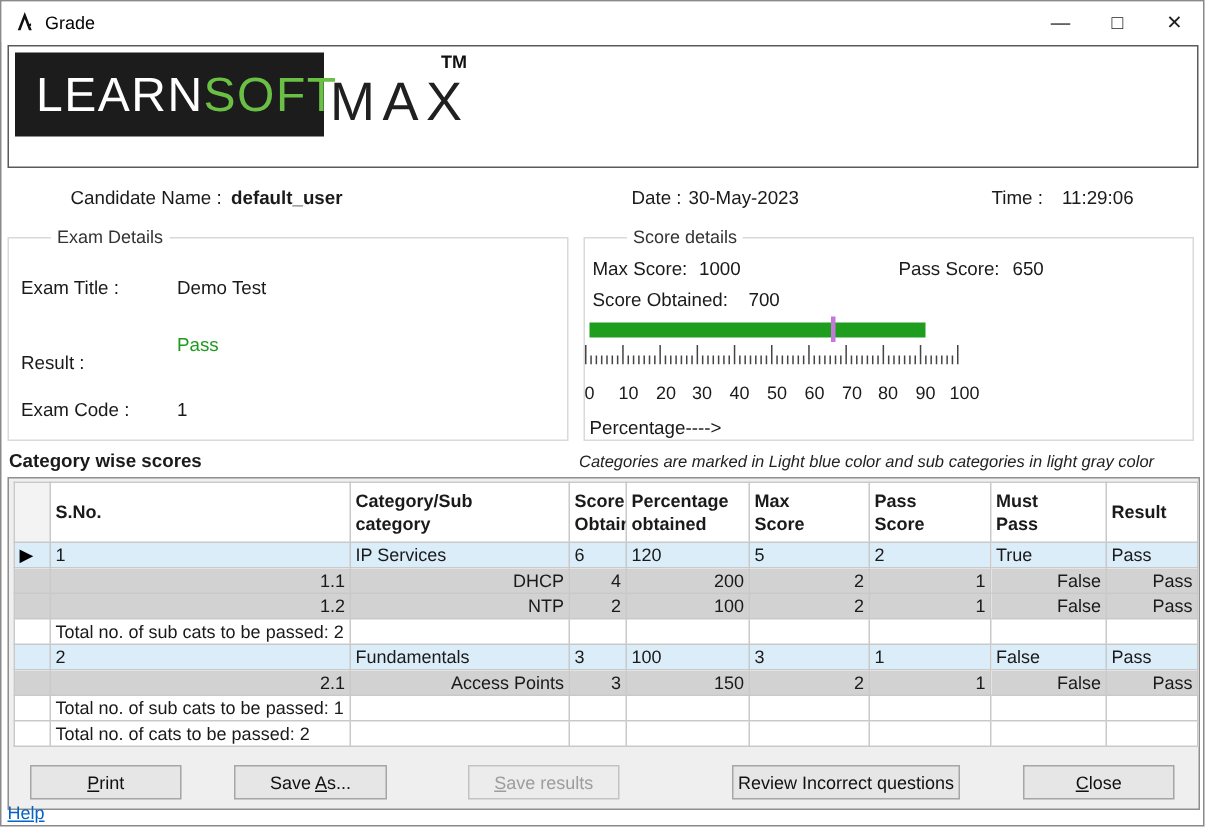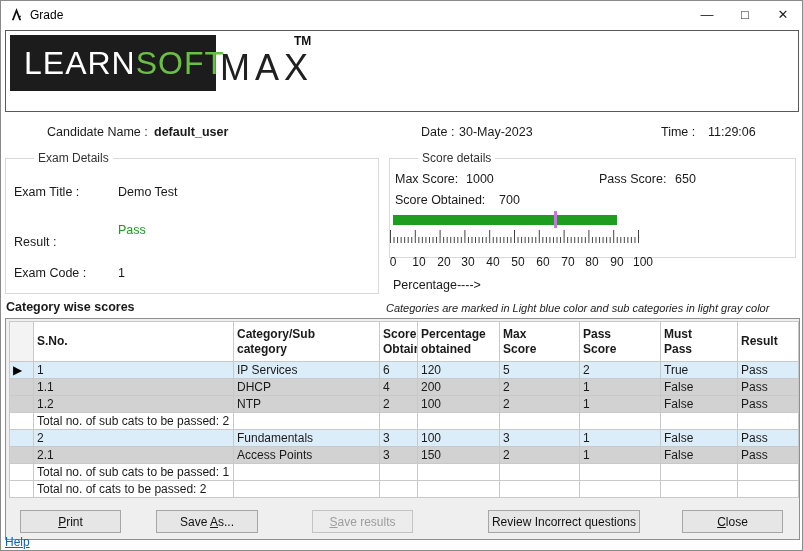--- a/index.html
+++ b/index.html
@@ -47,21 +47,21 @@
   
   .table-panel { position:absolute; left:4px; top:317px; width:795px; height:222px;
     border:1px solid #8f8f8f; background:#efefef; }
   table.grid { position:absolute; left:3px; top:2px; border-collapse:collapse; table-layout:fixed;
     width:789px; background:#fff; }
   table.grid th, table.grid td { border:1px solid #c9c9c9; font-size:12px; text-align:left;
     padding:0 3px; overflow:hidden; white-space:nowrap; }
   table.grid th { white-space:pre-line; font-weight:bold; height:40px; vertical-align:middle; line-height:1.25; }
   table.grid td { height:17px; line-height:16px; }
   tr.row-cat td { background:var(--row-cat); }
-  tr.row-sub td { background:var(--row-sub); }
+  tr.row-sub td { background:var(--row-sub);text-align:right; }
   tr.row-total td { background:#ffffff; }
   td.sel, th.sel { background:#f3f3f3; text-align:center; padding:0; font-size:9px; color:#000; }
   
   .footer-btn { position:absolute; top:509px; height:23px; background:#e6e6e6;
     border:1px solid #a6a6a6; font-family:"Liberation Sans",sans-serif; font-size:12px; color:#111;
     text-align:center; line-height:20px; cursor:default; }
   .footer-btn.disabled { color:#9d9d9d; border-color:#c3c3c3; background:#ececec; }
   .footer-btn .u { text-decoration:underline; }
   .help-link { position:absolute; left:4px; top:534px; font-size:12px; color:var(--link-blue);
     text-decoration:underline; cursor:pointer; }
@@ -105,21 +105,21 @@
   <div class="gb" style="left:4px; top:157px; width:374px; height:136px;">
     <span class="gb-title">Exam Details</span>
     <span class="gb-item" style="left:8px; top:26px;">Exam Title :</span>
     <span class="gb-item" style="left:112px; top:26px;">Demo Test</span>
     <span class="gb-item" style="left:8px; top:76px;">Result :</span>
     <span class="gb-item result-green" style="left:112px; top:64px;">Pass</span>
     <span class="gb-item" style="left:8px; top:107px;">Exam Code :</span>
     <span class="gb-item" style="left:112px; top:107px;">1</span>
   </div>
 
-  <div class="gb" style="left:388px; top:157px; width:407px; height:100px;">
+  <div class="gb" style="left:388px; top:157px; width:407px; height:136px;">
     <span class="gb-title">Score details</span>
     <span class="gb-item" style="left:5px; top:13px;">Max Score:</span>
     <span class="gb-item" style="left:76px; top:13px;">1000</span>
     <span class="gb-item" style="left:209px; top:13px;">Pass Score:</span>
     <span class="gb-item" style="left:285px; top:13px;">650</span>
     <span class="gb-item" style="left:5px; top:34px;">Score Obtained:</span>
     <span class="gb-item" style="left:109px; top:34px;">700</span>
     <div class="score-bar-fill" style="left: 3px; top: 56px; width: 224px;"></div>
     <div class="score-marker" style="top: 52px; left: 164px;"></div>
     <svg class="ruler" style="left:0px; top:71px;" width="250" height="13">

